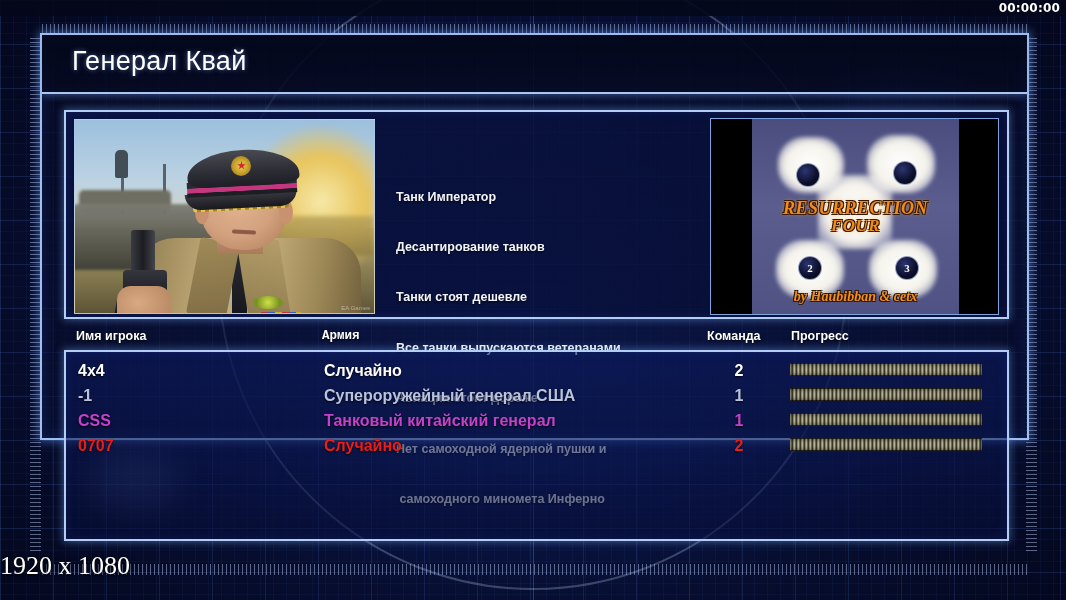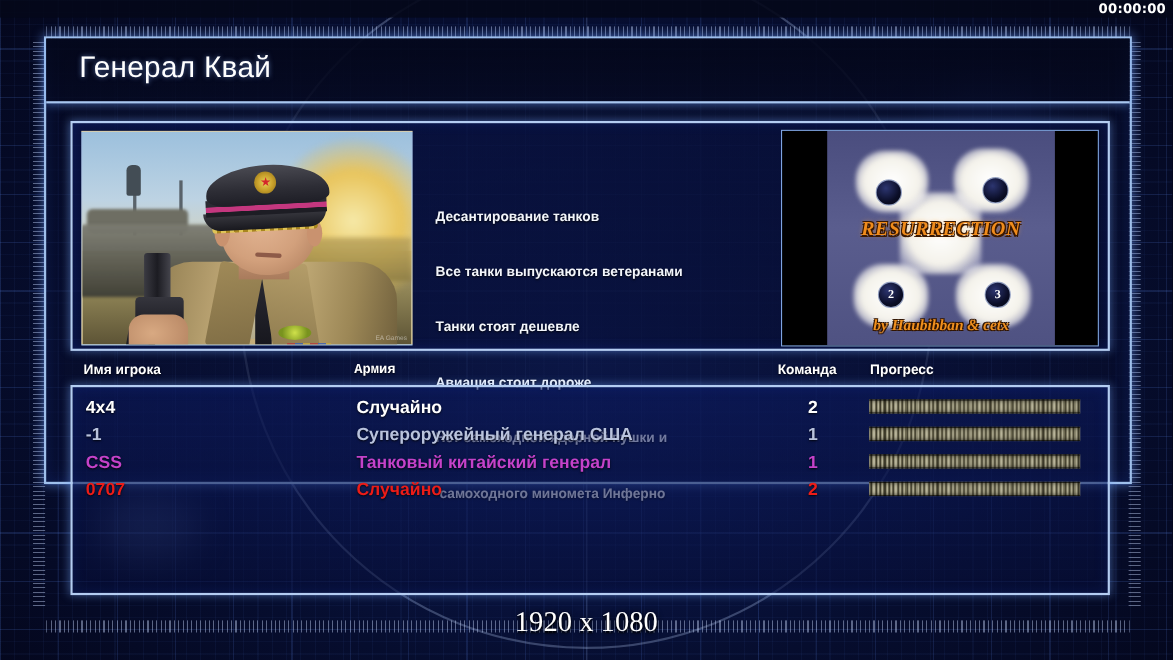--- a/index.html
+++ b/index.html
@@ -295,21 +295,20 @@
       repeating-linear-gradient(90deg,
         #b8b49a 0 1px, #6e6a52 1px 2px, #3d3a2a 2px 3px, #8e8a70 3px 4px);
     border-top: 1px solid rgba(0,0,0,0.75);
     border-bottom: 1px solid rgba(0,0,0,0.75);
     box-shadow: inset 0 0 4px rgba(0,0,0,0.65);
   }
 
   
   #res-overlay {
     position: absolute; left: 0; right: 0; top: 551px;
-    text-align: center;
     font-size: 26px; color: #ffffff;
     font-family: "Liberation Serif", serif;
     text-shadow: 0 0 6px rgba(0,0,0,0.9), 0 1px 2px #000;
     z-index: 50;
   }
 </style>
 </head>
 <body>
 
 <div id="stage">
@@ -370,43 +369,45 @@
         <div class="pf" id="gen-pin"></div>
         <div class="pf" id="gen-ribbons"></div>
         <div class="pf" id="gen-gun-barrel"></div>
         <div class="pf" id="gen-gun-body"></div>
         <div class="pf" id="gen-gun-grip"></div>
         <div class="pf" id="gen-hand"></div>
         <div class="pf" id="pf-watermark">EA Games</div>
       </div>
 
       <div id="desc">
+        <div>Танк Император</div>
         <div>Десантирование танков</div>
+        <div>Танки стоят дешевле</div>
         <div>Все танки выпускаются ветеранами</div>
-        <div>Танки стоят дешевле</div>
         <div>Авиация стоит дороже</div>
         <div>Нет самоходной ядерной пушки и</div>
         <div> самоходного миномета Инферно</div>
       </div>
 
       <div id="map-box">
         <div id="map-inner">
           <div class="map-arm" id="map-center"></div>
           <div class="map-arm" id="map-tl"></div>
           <div class="map-arm" id="map-tr"></div>
           <div class="map-arm" id="map-bl"></div>
           <div class="map-arm" id="map-br"></div>
 
           <div class="map-start" id="start-2"></div>
           <div class="map-start" id="start-1"></div>
           <div class="map-start" id="start-3">2</div>
           <div class="map-start" id="start-4">3</div>
 
           <div id="map-title">
             <span>RESURRECTION</span>
+            <span class="l2">FOUR</span>
           </div>
           <div id="map-credit">by Haubibban &amp; cetx</div>
         </div>
       </div>
     </div>
 
     <div id="list-headers">
       <span class="h-name">Имя игрока</span>
       <span class="h-army">Армия</span>
       <span class="h-team">Команда</span>

